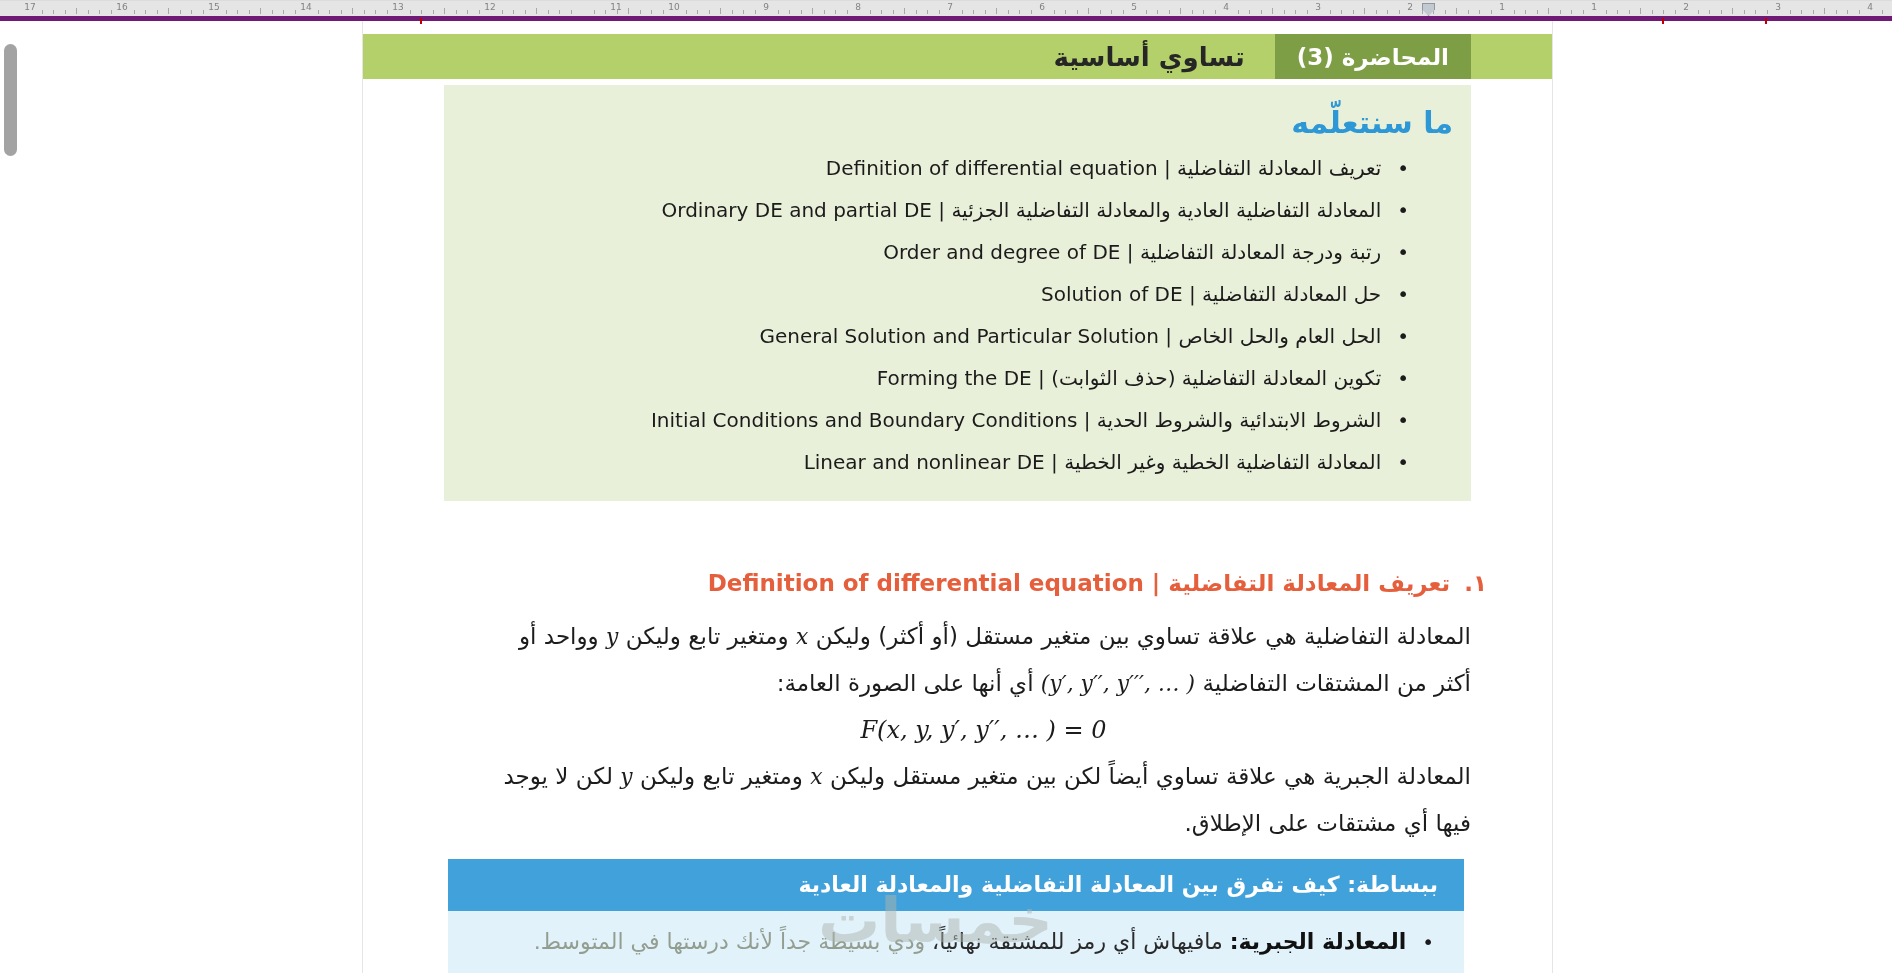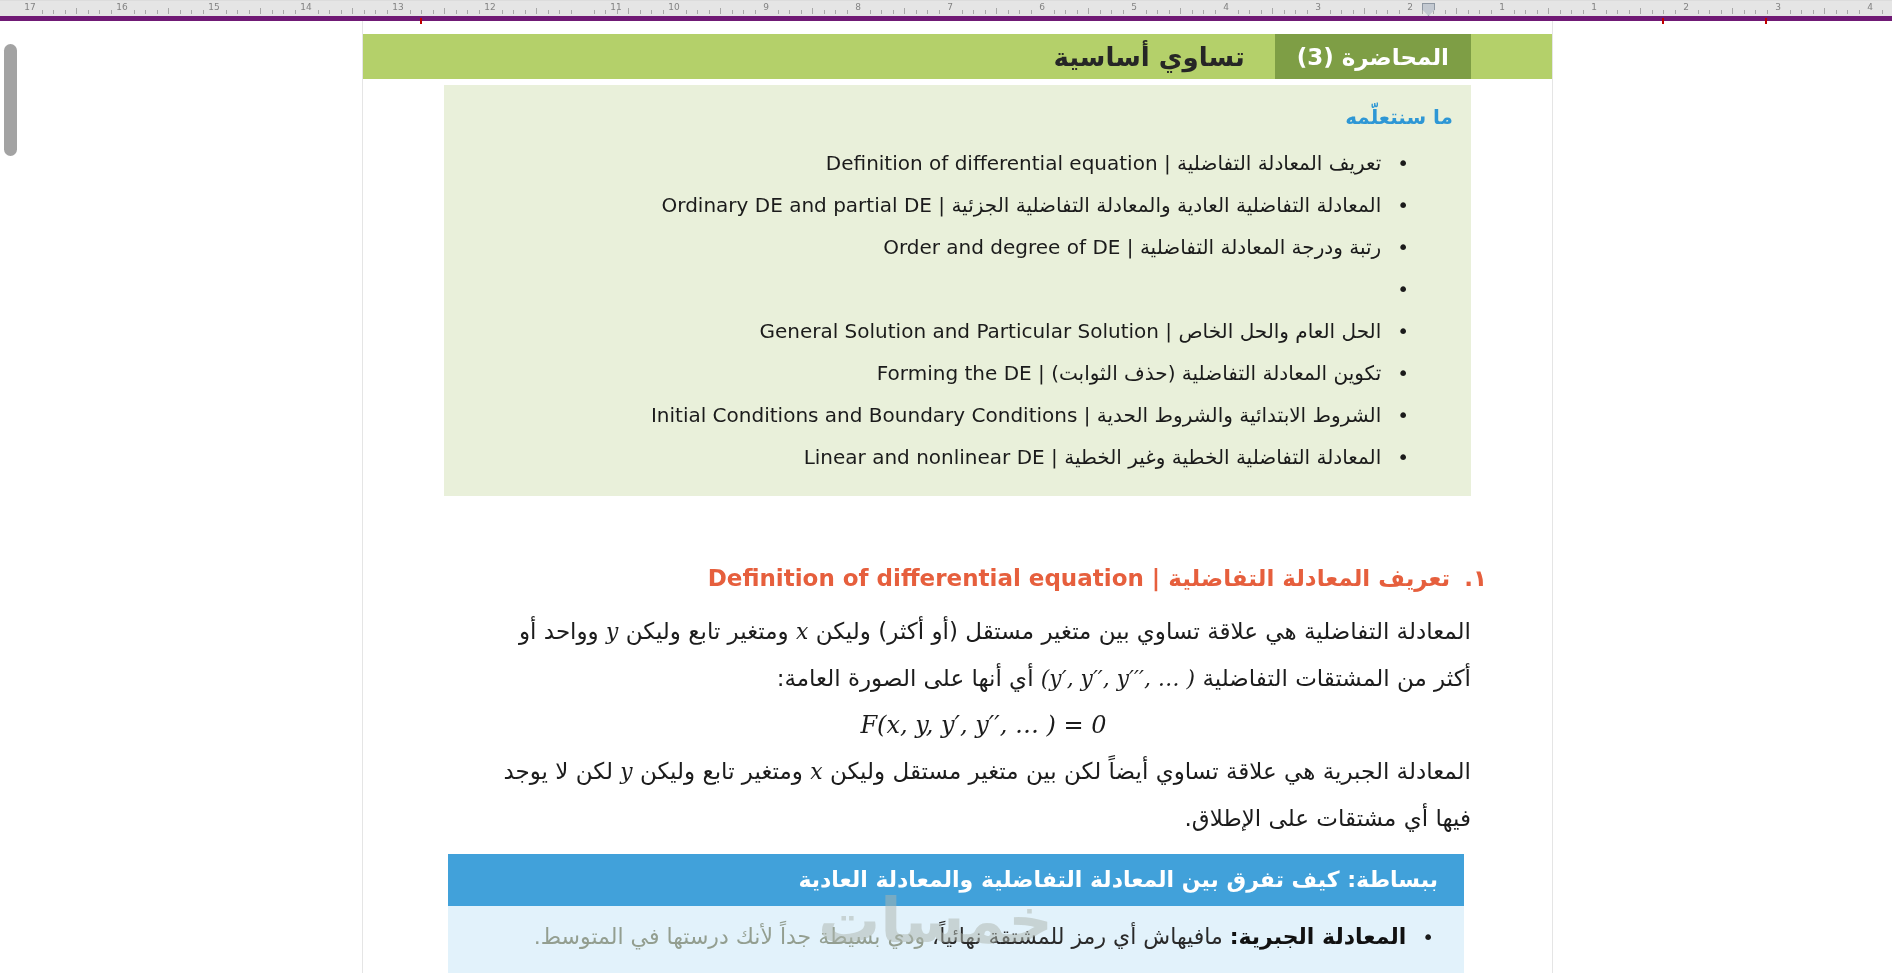--- a/index.html
+++ b/index.html
@@ -71,22 +71,22 @@
   }
   .lecture-title { font-weight: bold; font-size: 26px; color: #262626; }
 
   .learn-box {
     margin: 6px 81px 0 81px;
     background: var(--learn-box-bg, #e9f0da);
     padding: 20px 18px 18px 20px;
   }
   .learn-heading {
     color: var(--learn-heading, #2e97d5);
-    font-weight: bold; font-size: 20px;
-    margin-bottom: 13px;
+    font-weight: bold; font-size: 30px;
+    margin-bottom: 7px;
   }
   .learn-list .li {
     display: flex; align-items: center; gap: 16px;
     padding-right: 44px; height: 42px;
     font-size: 20px; color: #1b1b1b;
   }
   .dot { font-size: 20px; line-height: 1; color: #1b1b1b; }
 
   .section-heading {
     margin: 64px 65px 0 0;
@@ -337,20 +337,21 @@
             <div class="li">
               <span class="dot">•</span>
               <span>المعادلة التفاضلية العادية والمعادلة التفاضلية الجزئية | Ordinary DE and partial DE</span>
             </div>
             <div class="li">
               <span class="dot">•</span>
               <span>رتبة ودرجة المعادلة التفاضلية | Order and degree of DE</span>
             </div>
             <div class="li">
               <span class="dot">•</span>
+              <span>حل المعادلة التفاضلية | Solution of DE</span>
             </div>
             <div class="li">
               <span class="dot">•</span>
               <span>الحل العام والحل الخاص | General Solution and Particular Solution</span>
             </div>
             <div class="li">
               <span class="dot">•</span>
               <span>تكوين المعادلة التفاضلية (حذف الثوابت) | Forming the DE</span>
             </div>
             <div class="li">

